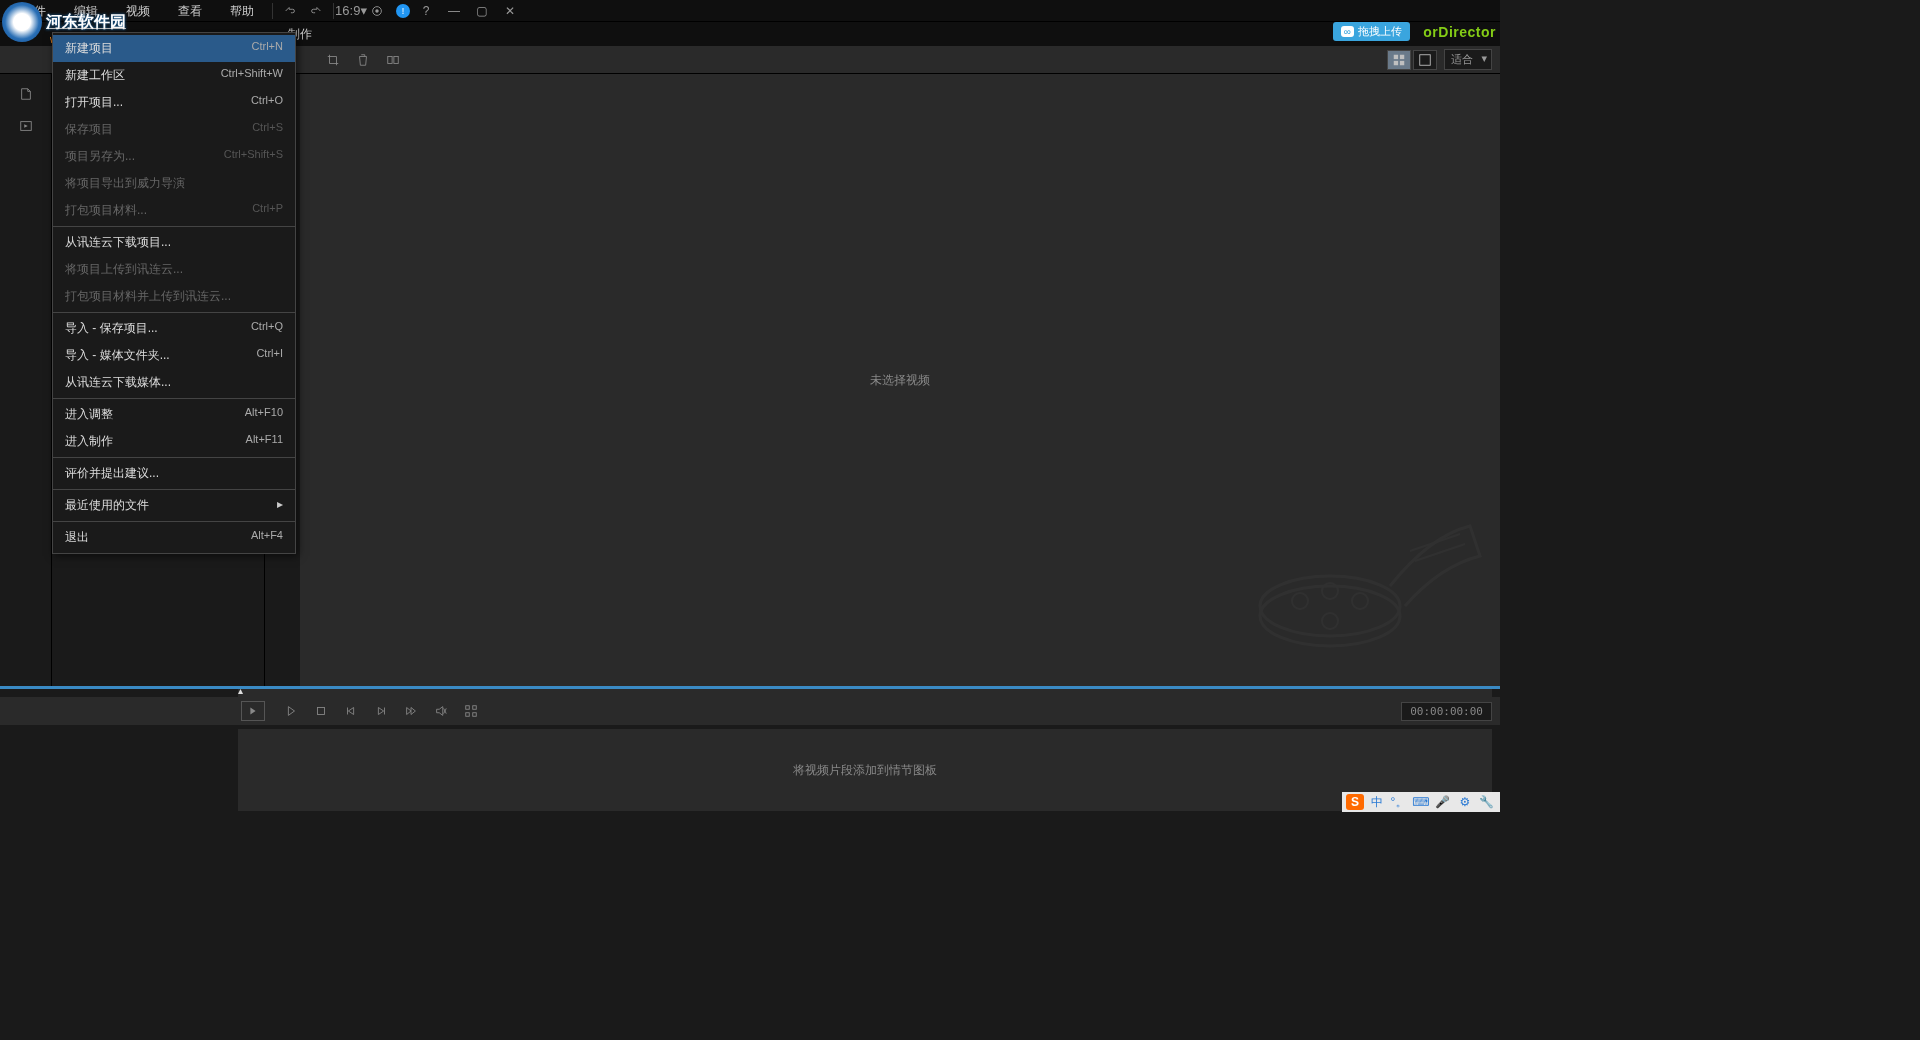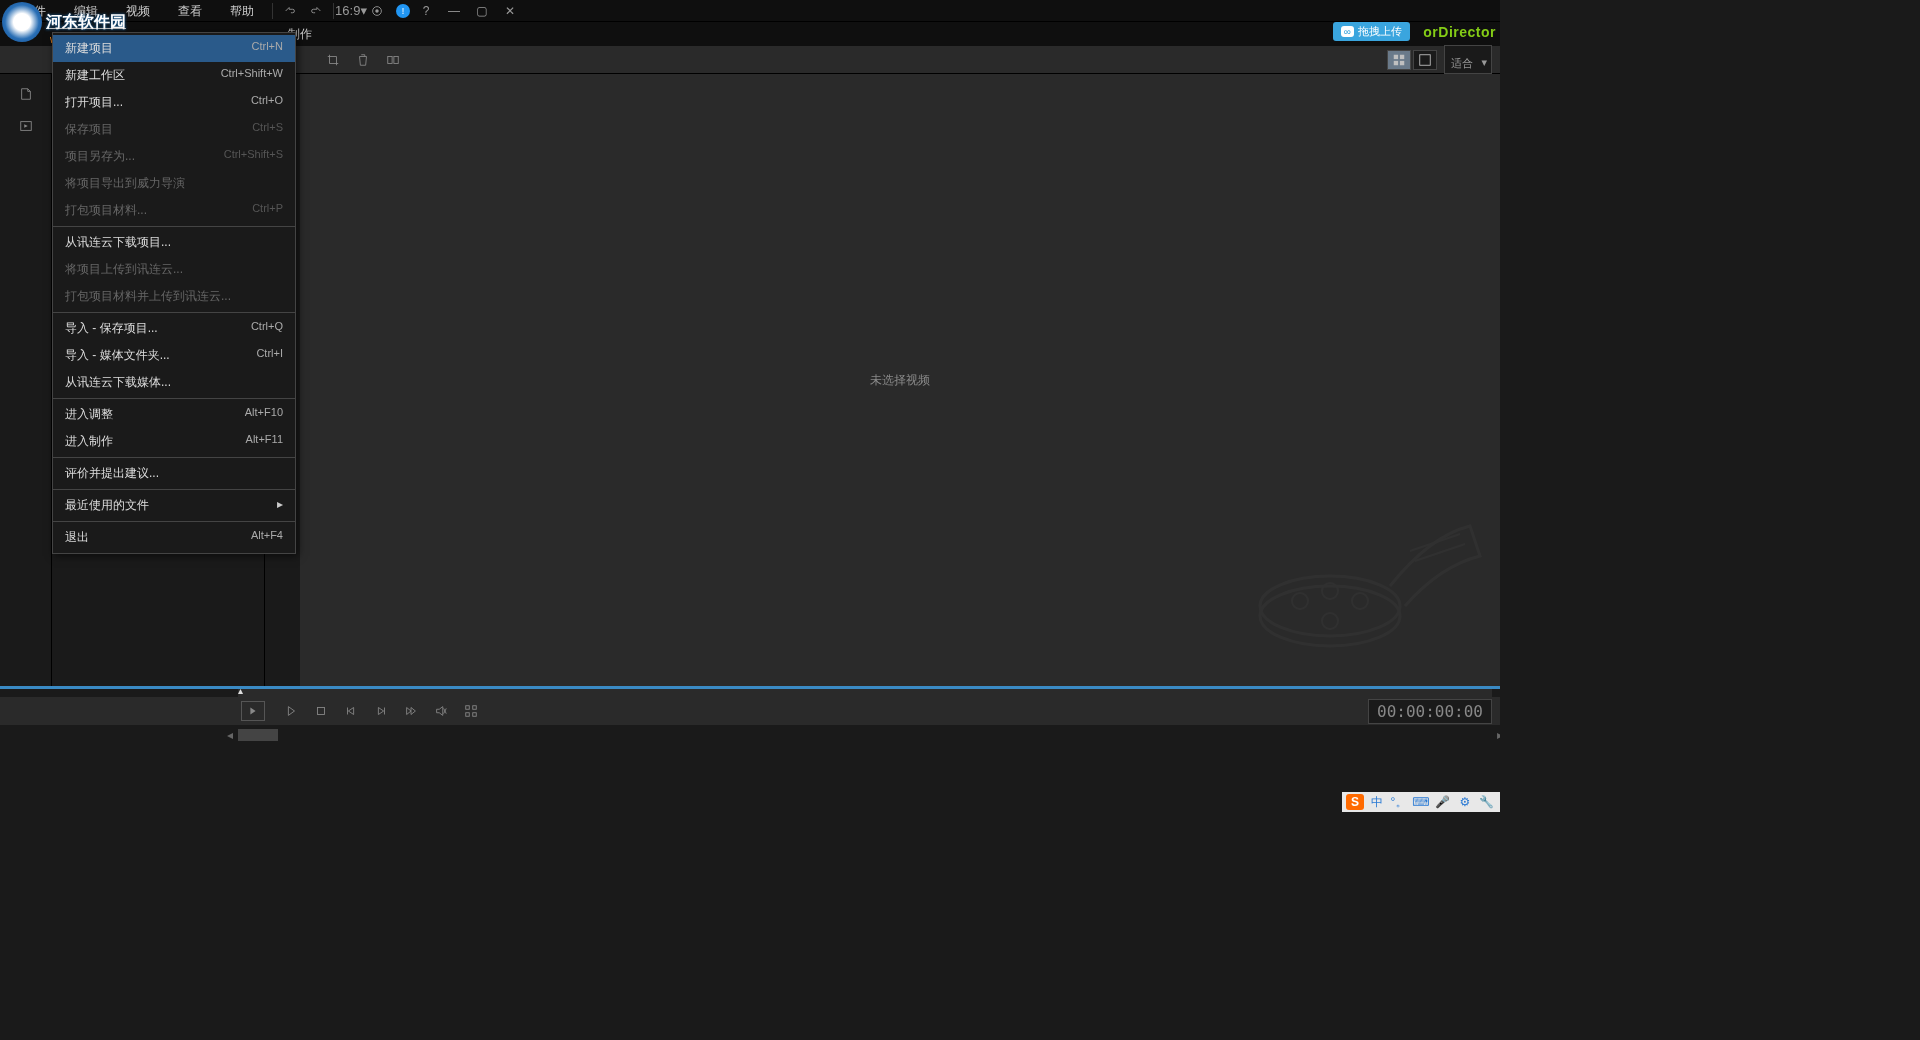--- a/index.html
+++ b/index.html
@@ -26,21 +26,21 @@
 .wm-circle { width: 40px; height: 40px; border-radius: 50%; background: radial-gradient(circle, #fff 30%, #2a6fb5 60%, #0d4a8f); position: relative; }
 .wm-text { color: #fff; font-size: 16px; font-weight: bold; text-shadow: 0 0 3px #1a6fb5; }
 .wm-url { position: absolute; left: 48px; top: 32px; color: #ff8c1a; font-size: 10px; }
 
 
 .toolbar { height: 28px; background: #2a2a2a; display: flex; align-items: center; padding: 0 8px; border-bottom: 1px solid #000; }
 .tool-icon { width: 26px; height: 22px; display: flex; align-items: center; justify-content: center; color: #888; cursor: pointer; margin: 0 2px; }
 .tool-spacer { flex: 1; }
 .view-btn { width: 24px; height: 20px; background: #1a1a1a; display: flex; align-items: center; justify-content: center; margin: 0 1px; cursor: pointer; border: 1px solid #444; }
 .view-btn.active { background: #6a7a8a; }
-.fit-select { background: #1a1a1a; border: 1px solid #444; color: #999; padding: 10px 18px 2px 6px; margin-left: 6px; cursor: pointer; font-size: 11px; position: relative; }
+.fit-select { background: #1a1a1a; border: 1px solid #444; color: #999; padding: 2px 18px 2px 6px; margin-left: 6px; cursor: pointer; font-size: 11px; position: relative; }
 
 
 .main { display: flex; height: 612px; gap: 35px; }
 .sidebar { width: 52px; background: #1a1a1a; border-right: 1px solid #000; display: flex; flex-direction: column; align-items: center; padding-top: 4px; }
 .sidebar-icon { width: 24px; height: 24px; margin: 4px 0; color: #888; cursor: pointer; display: flex; align-items: center; justify-content: center; }
 
 .side-panel { width: 178px; background: #1a1a1a; border-right: 1px solid #000; }
 .side-panel-tab { background: #2a2a2a; padding: 4px 10px; margin-top: 168px; font-size: 12px; color: #ccc; border: 1px solid #444; border-right: none; display: inline-block; }
 
 .preview { flex: 1; background: #2a2a2a; display: flex; align-items: center; justify-content: center; color: #888; position: relative; }
@@ -56,21 +56,21 @@
 .dd-item.disabled .dd-shortcut { color: #555; }
 .dd-arrow { color: #ccc; }
 
 
 .timeline-area { background: #1a1a1a; border-top: 3px solid #3a8ac4; }
 .timeline-ruler { height: 8px; background: #2a2a2a; margin: 0 8px 0 238px; position: relative; }
 .timeline-marker { position: absolute; left: 0; top: -4px; color: #ddd; font-size: 10px; }
 .playback-bar { height: 28px; display: flex; align-items: center; padding: 0 8px 0 238px; background: #2a2a2a; margin-bottom: 4px; }
 .play-btn { width: 24px; height: 20px; display: flex; align-items: center; justify-content: center; color: #888; cursor: pointer; margin: 0 3px; }
 .play-btn.boxed { border: 1px solid #555; }
-.timecode { margin-left: auto; background: #1a1a1a; border: 1px solid #444; padding: 2px 8px; color: #888; font-family: monospace; font-size: 16px; }
+.timecode { margin-left: auto; background: #1a1a1a; border: 1px solid #444; padding: 2px 8px; color: #888; font-family: monospace; font-size: 11px; }
 .storyboard { height: 82px; background: #2a2a2a; margin: 0 8px 0 238px; display: flex; align-items: center; justify-content: center; color: #888; position: relative; }
 .h-scrollbar { height: 12px; background: #1a1a1a; margin: 2px 8px 2px 238px; position: relative; }
 .h-scroll-thumb { position: absolute; left: 0; width: 40px; height: 100%; background: #444; }
 .h-scroll-arrow { position: absolute; width: 12px; height: 12px; color: #666; display: flex; align-items: center; justify-content: center; }
 
 
 .taskbar { position: absolute; bottom: 0; right: 0; height: 20px; display: flex; align-items: center; gap: 4px; padding: 0 4px; background: #e8e8e8; }
 .task-icon { width: 18px; height: 16px; display: flex; align-items: center; justify-content: center; font-size: 12px; }
 .task-s { background: #ff6a00; color: #fff; border-radius: 3px; font-weight: bold; }
 .task-cn { color: #2a7ad4; }
@@ -332,20 +332,23 @@
     <div class="play-btn">
         <svg viewBox="0 0 16 16">
           <rect x="2" y="2" width="4" height="4" fill="none" stroke="currentColor"></rect>
           <rect x="10" y="2" width="4" height="4" fill="none" stroke="currentColor"></rect>
           <rect x="2" y="10" width="4" height="4" fill="none" stroke="currentColor"></rect>
           <rect x="10" y="10" width="4" height="4" fill="none" stroke="currentColor"></rect>
         </svg>
       </div>
     <div class="timecode">00:00:00:00</div>
   </div>
+  <div class="storyboard">
+    <span>将视频片段添加到情节图板</span>
+  </div>
   <div class="h-scrollbar">
     <div class="h-scroll-arrow" style="left:-14px">◂</div>
     <div class="h-scroll-thumb"></div>
     <div class="h-scroll-arrow" style="right:-14px">▸</div>
   </div>
 </div>
 
 <div class="taskbar">
   <div class="task-icon task-s">S</div>
   <div class="task-icon task-cn">中</div>

